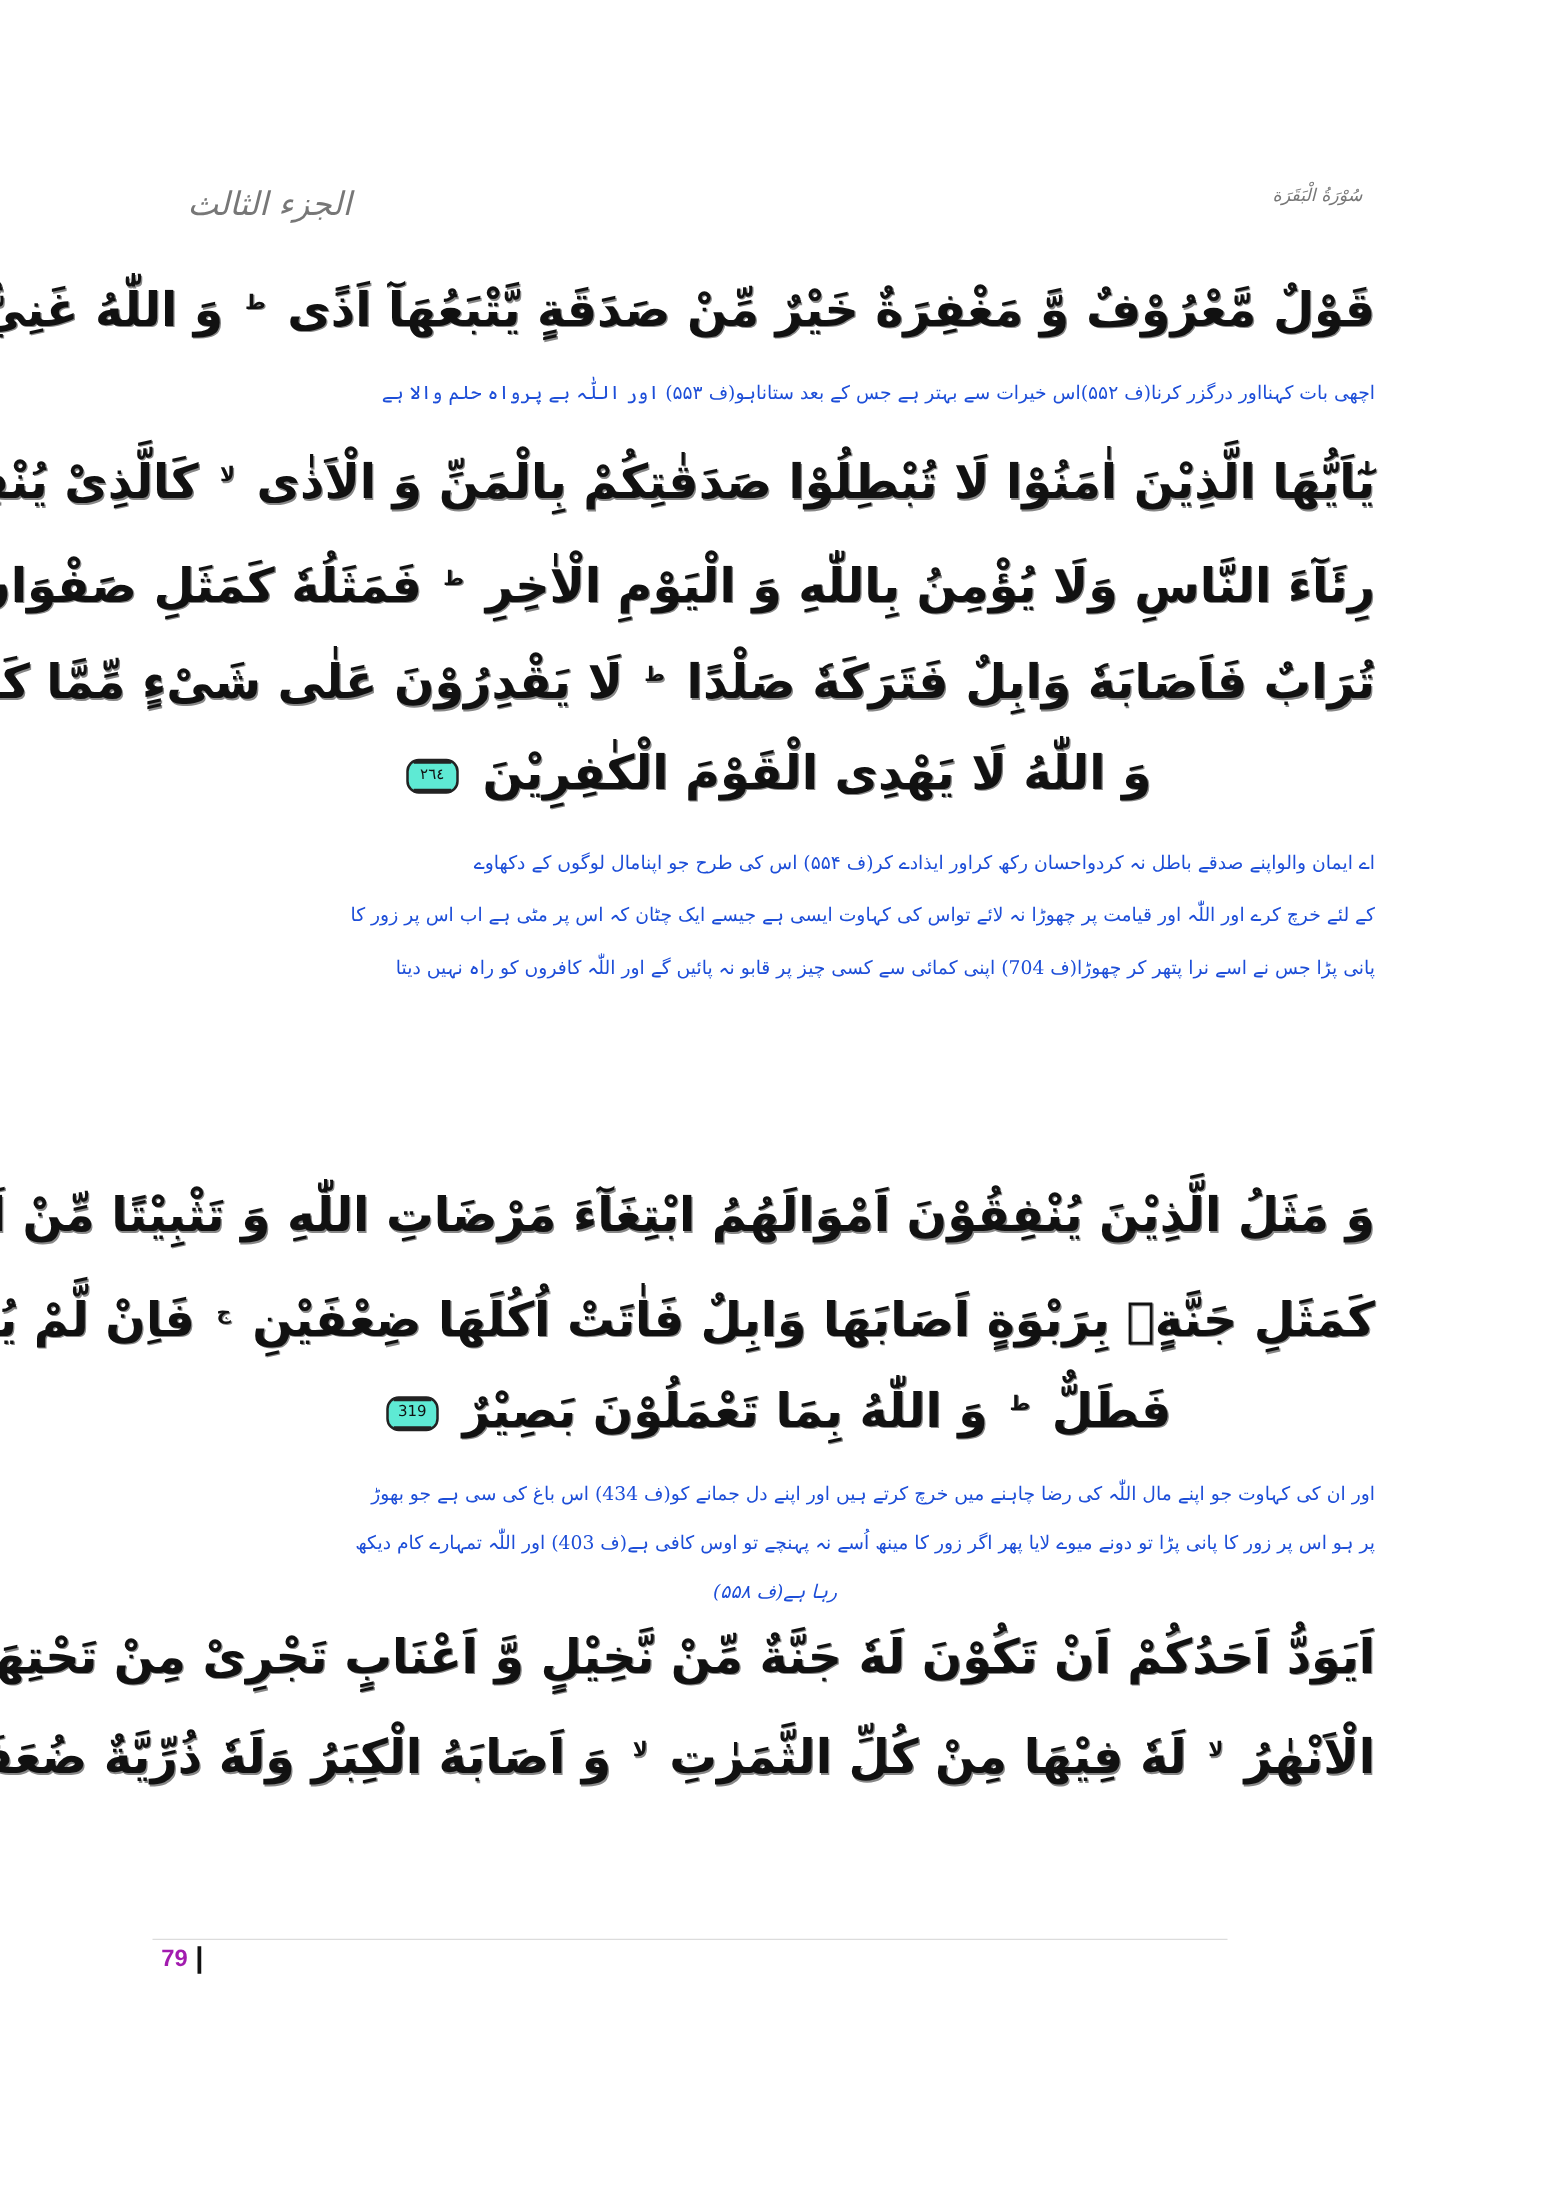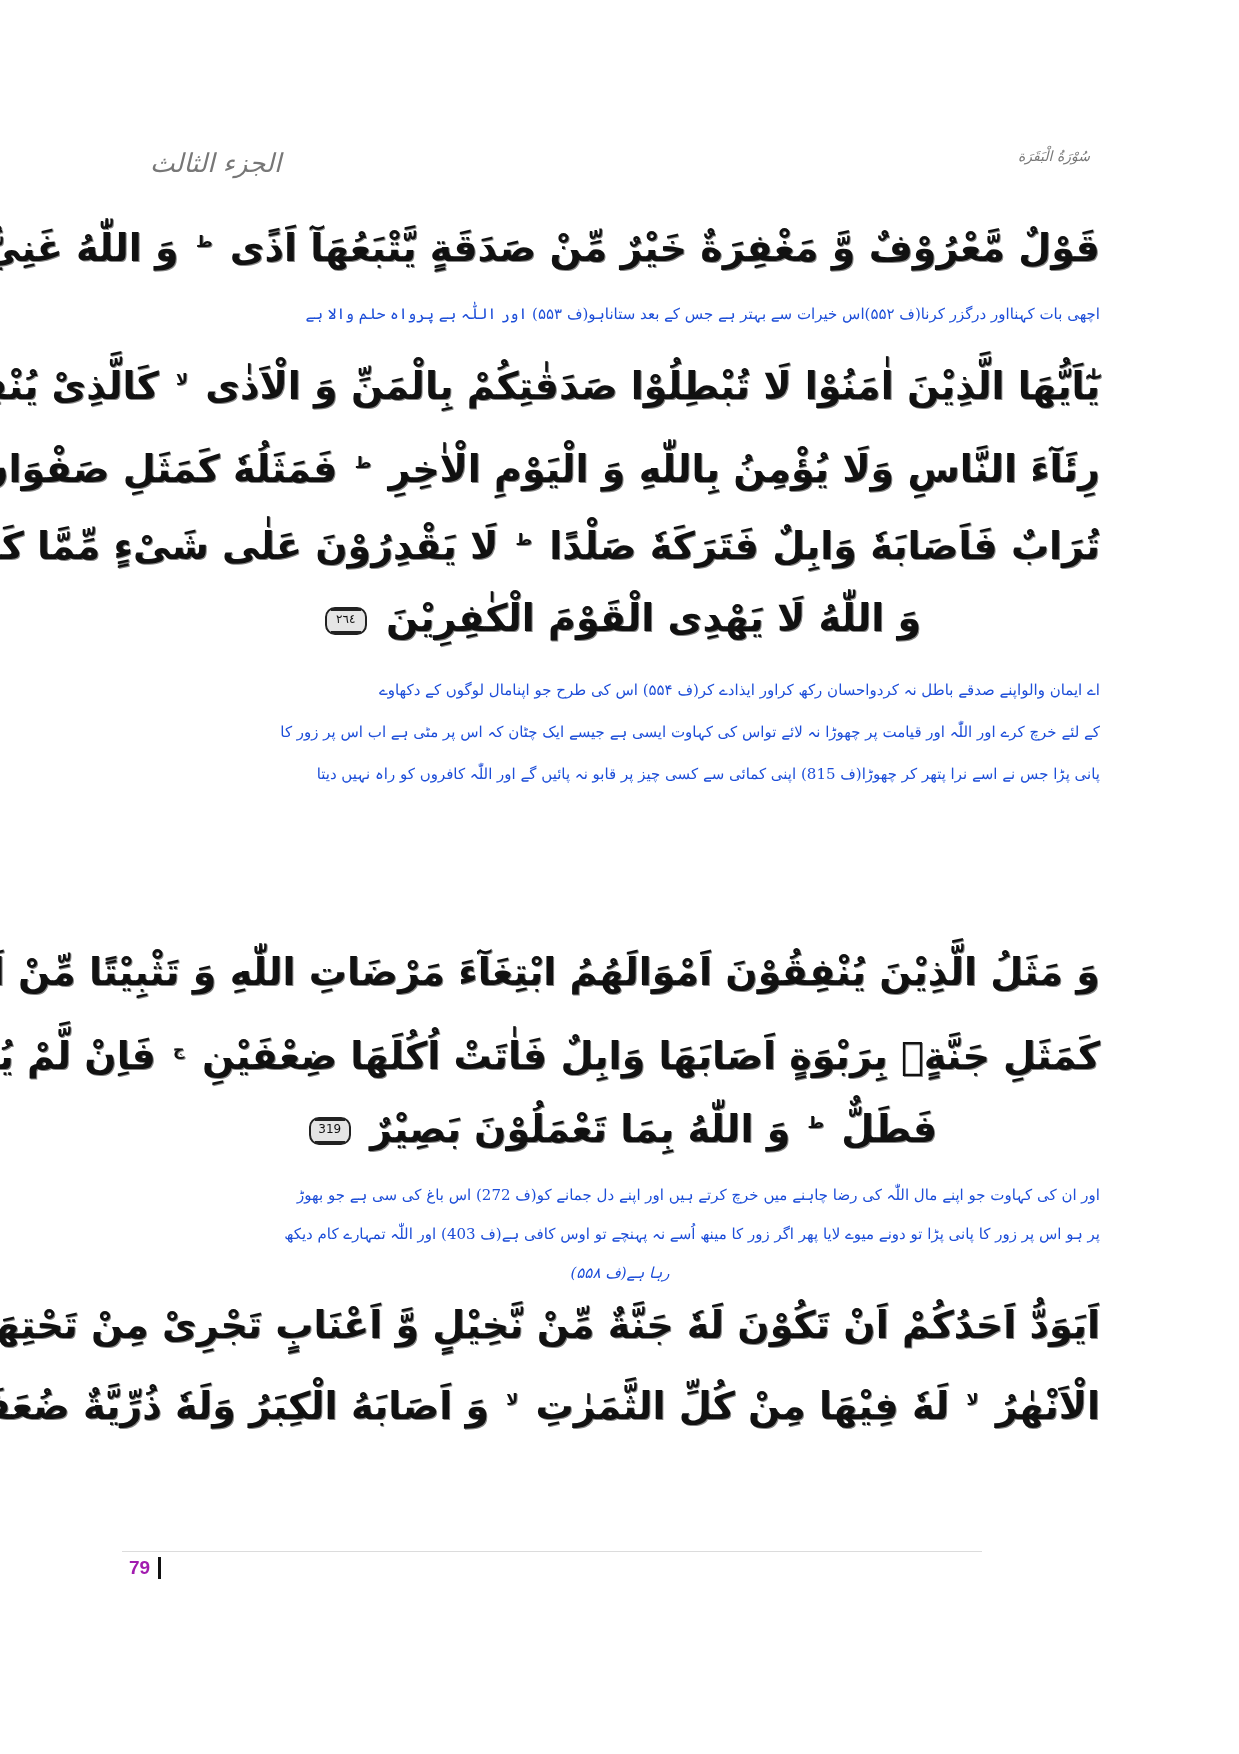--- a/index.html
+++ b/index.html
@@ -82,21 +82,21 @@
       height: 24px;
       border: 2px solid #222;
       border-radius: 10px;
       font-size: 12px;
       line-height: 20px;
       text-align: center;
       font-weight: normal;
       text-shadow: none;
       margin: 0 6px;
       position: relative;
-      background: #e5e5e5;
+      background: #5eead4;
     }
     .ayah-marker::before, .ayah-marker::after {
       content: "";
       position: absolute;
       left: 4px;
       right: 4px;
       height: 3px;
       background: #222;
     }
     .ayah-marker::before { top: -1px; }
@@ -163,37 +163,37 @@
   <span class="waqf">ط</span>
   <span>لَا يَقْدِرُوْنَ عَلٰى شَىْءٍ مِّمَّا كَسَبُوْا</span>
   
 </div>
 <div class="arabic" style="top:598px;">
   <span>وَ اللّٰهُ لَا يَهْدِى الْقَوْمَ الْكٰفِرِيْنَ</span>
   <span class="ayah-marker">٢٦٤</span>
 </div>
 <div class="urdu" style="top:670px;">اے ایمان والواپنے صدقے باطل نہ کردواحسان رکھ کراور ایذادے کر(ف ۵۵۴) اس کی طرح جو اپنامال لوگوں کے دکھاوے</div>
 <div class="urdu" style="top:712px;">کے لئے خرچ کرے اور اللّٰہ اور قیامت پر چھوڑا نہ لائے تواس کی کہاوت ایسی ہے جیسے ایک چٹان کہ اس پر مٹی ہے اب اس پر زور کا</div>
-<div class="urdu" style="top:754px;">پانی پڑا جس نے اسے نرا پتھر کر چھوڑا(ف 815) اپنی کمائی سے کسی چیز پر قابو نہ پائیں گے اور اللّٰہ کافروں کو راہ نہیں دیتا</div>
+<div class="urdu" style="top:754px;">پانی پڑا جس نے اسے نرا پتھر کر چھوڑا(ف 704) اپنی کمائی سے کسی چیز پر قابو نہ پائیں گے اور اللّٰہ کافروں کو راہ نہیں دیتا</div>
 
 <div class="arabic" style="top:952px;">
   <span>وَ مَثَلُ الَّذِيْنَ يُنْفِقُوْنَ اَمْوَالَهُمُ ابْتِغَآءَ مَرْضَاتِ اللّٰهِ وَ تَثْبِيْتًا مِّنْ اَنْفُسِهِمْ</span>
 </div>
 <div class="arabic" style="top:1030px;">
   <span>كَمَثَلِ جَنَّةٍۭ بِرَبْوَةٍ اَصَابَهَا وَابِلٌ فَاٰتَتْ اُكُلَهَا ضِعْفَيْنِ</span>
   <span class="waqf">ج</span>
   <span>فَاِنْ لَّمْ يُصِبْهَا وَابِلٌ</span>
 </div>
 <div class="arabic" style="top:1103px;">
   <span>فَطَلٌّ</span>
   <span class="waqf">ط</span>
   <span>وَ اللّٰهُ بِمَا تَعْمَلُوْنَ بَصِيْرٌ</span>
   <span class="ayah-marker">319</span>
 </div>
-<div class="urdu" style="top:1175px;">اور ان کی کہاوت جو اپنے مال اللّٰہ کی رضا چاہنے میں خرچ کرتے ہیں اور اپنے دل جمانے کو(ف 272) اس باغ کی سی ہے جو بھوڑ</div>
+<div class="urdu" style="top:1175px;">اور ان کی کہاوت جو اپنے مال اللّٰہ کی رضا چاہنے میں خرچ کرتے ہیں اور اپنے دل جمانے کو(ف 434) اس باغ کی سی ہے جو بھوڑ</div>
 <div class="urdu" style="top:1214px;">پر ہو اس پر زور کا پانی پڑا تو دونے میوے لایا پھر اگر زور کا مینھ اُسے نہ پہنچے تو اوس کافی ہے(ف 403) اور اللّٰہ تمہارے کام دیکھ</div>
 <div class="urdu center" style="top:1253px;">رہا ہے(ف ۵۵۸)</div>
 
 <div class="arabic" style="top:1305px;">
   <span>اَيَوَدُّ اَحَدُكُمْ اَنْ تَكُوْنَ لَهٗ جَنَّةٌ مِّنْ نَّخِيْلٍ وَّ اَعْنَابٍ تَجْرِىْ مِنْ تَحْتِهَا</span>
 </div>
 <div class="arabic" style="top:1380px;">
   <span>الْاَنْهٰرُ</span>
   <span class="waqf">لا</span>
   <span>لَهٗ فِيْهَا مِنْ كُلِّ الثَّمَرٰتِ</span>

